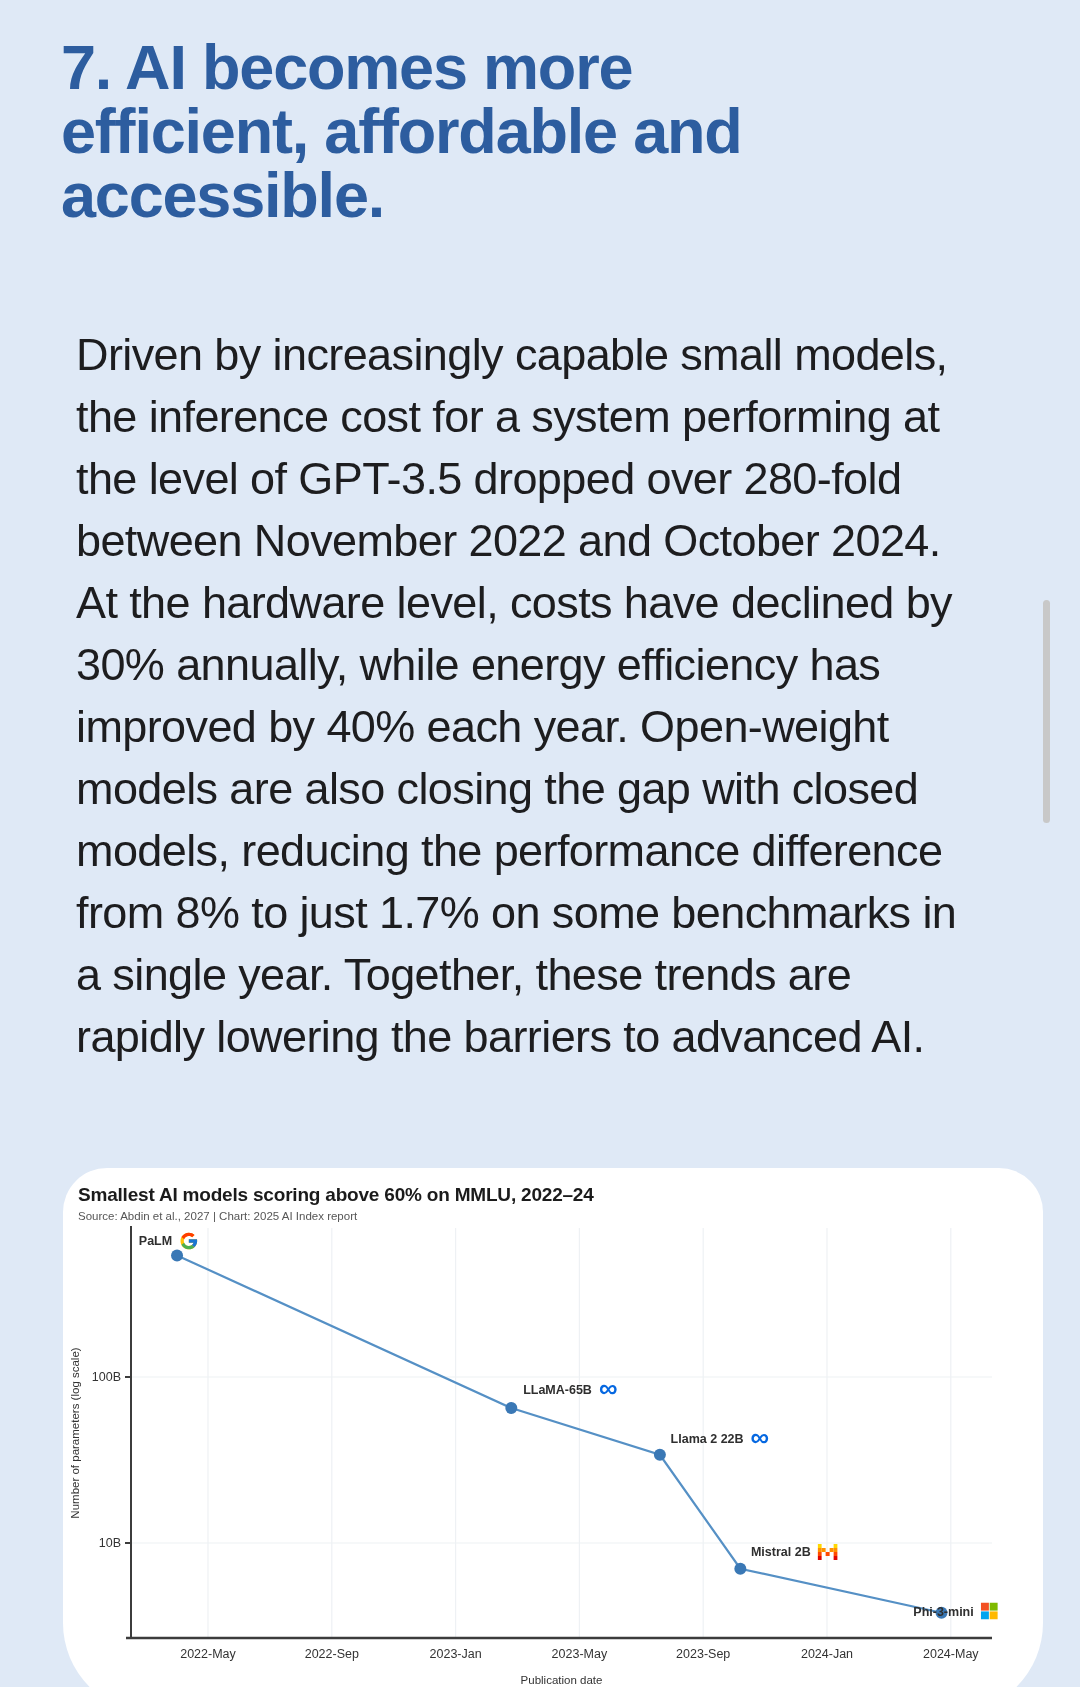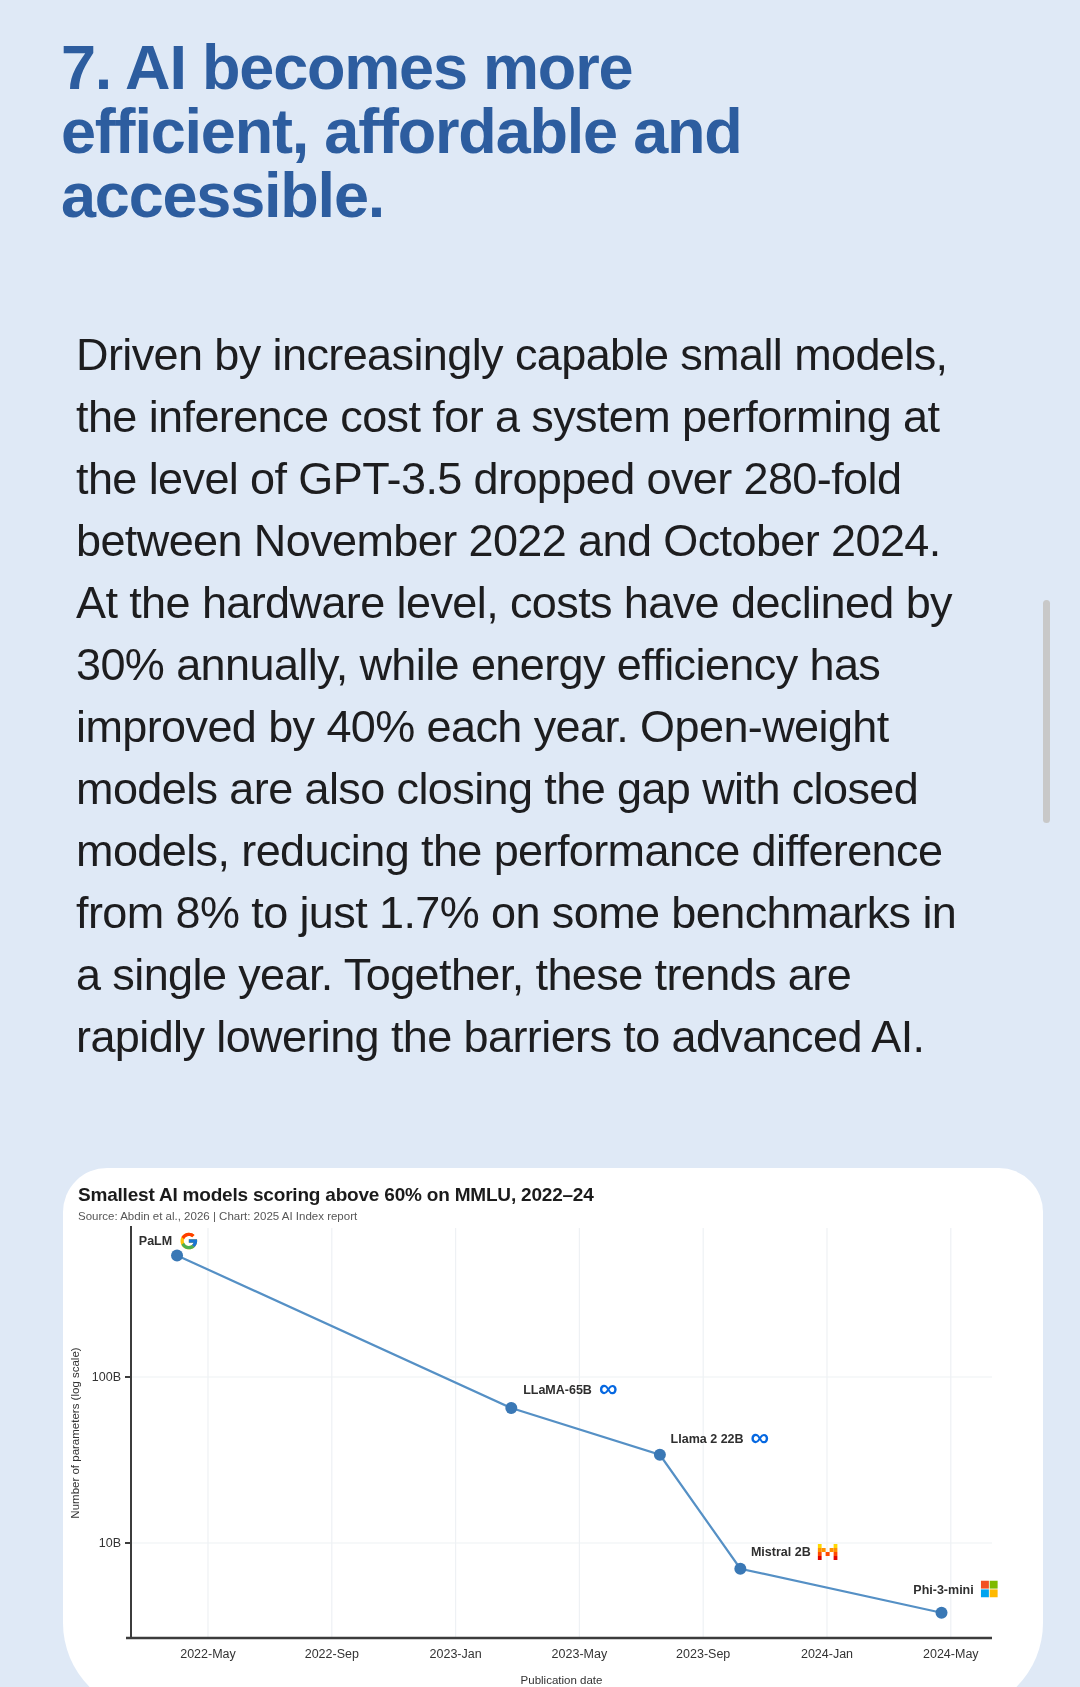--- a/index.html
+++ b/index.html
@@ -71,21 +71,21 @@
 models, reducing the performance difference
 from 8% to just 1.7% on some benchmarks in
 a single year. Together, these trends are
 rapidly lowering the barriers to advanced AI.</p>
 </div>
 
 <div class="scrollbar-thumb"></div>
 
 <div class="chart-card">
   <div class="chart-title">Smallest AI models scoring above 60% on MMLU, 2022–24</div>
-  <div class="chart-source">Source: Abdin et al., 2026 | Chart: 2025 AI Index report</div>
+  <div class="chart-source">Source: Abdin et al., 2027 | Chart: 2025 AI Index report</div>
   <svg id="chart-svg" width="980" height="545" viewBox="0 0 980 545">
       <line x1="145" x2="145" y1="60" y2="470" stroke="#eef1f4" stroke-width="1.2"></line>
       <text x="145" y="490" text-anchor="middle" class="tick-label">2022-May</text>
       <line x1="268.8" x2="268.8" y1="60" y2="470" stroke="#eef1f4" stroke-width="1.2"></line>
       <text x="268.8" y="490" text-anchor="middle" class="tick-label">2022-Sep</text>
       <line x1="392.6" x2="392.6" y1="60" y2="470" stroke="#eef1f4" stroke-width="1.2"></line>
       <text x="392.6" y="490" text-anchor="middle" class="tick-label">2023-Jan</text>
       <line x1="516.4" x2="516.4" y1="60" y2="470" stroke="#eef1f4" stroke-width="1.2"></line>
       <text x="516.4" y="490" text-anchor="middle" class="tick-label">2023-May</text>
       <line x1="640.2" x2="640.2" y1="60" y2="470" stroke="#eef1f4" stroke-width="1.2"></line>
@@ -138,21 +138,21 @@
           <rect x="10" y="10" width="10" height="10" fill="#FF9100"></rect>
           <rect x="30" y="10" width="10" height="10" fill="#FF9100"></rect>
           <rect x="40" y="10" width="10" height="10" fill="#FF9100"></rect>
           <rect x="0" y="20" width="10" height="10" fill="#FF4900"></rect>
           <rect x="20" y="20" width="10" height="10" fill="#FF4900"></rect>
           <rect x="40" y="20" width="10" height="10" fill="#FF4900"></rect>
           <rect x="0" y="30" width="10" height="10" fill="#E10500"></rect>
           <rect x="40" y="30" width="10" height="10" fill="#E10500"></rect>
         </svg>
       </div>
-      <div class="point-label" style="left: 892.515px; top: 421px; gap: 7px;">
+      <div class="point-label" style="left: 892.515px; top: 443px; gap: 7px;">
         <span>Phi-3-mini</span>
         <svg width="17" height="17" viewBox="0 0 21 21">
           <rect x="0" y="0" width="10" height="10" fill="#F25022"></rect>
           <rect x="11" y="0" width="10" height="10" fill="#7FBA00"></rect>
           <rect x="0" y="11" width="10" height="10" fill="#00A4EF"></rect>
           <rect x="11" y="11" width="10" height="10" fill="#FFB900"></rect>
         </svg>
       </div>
     </div>
 </div>

